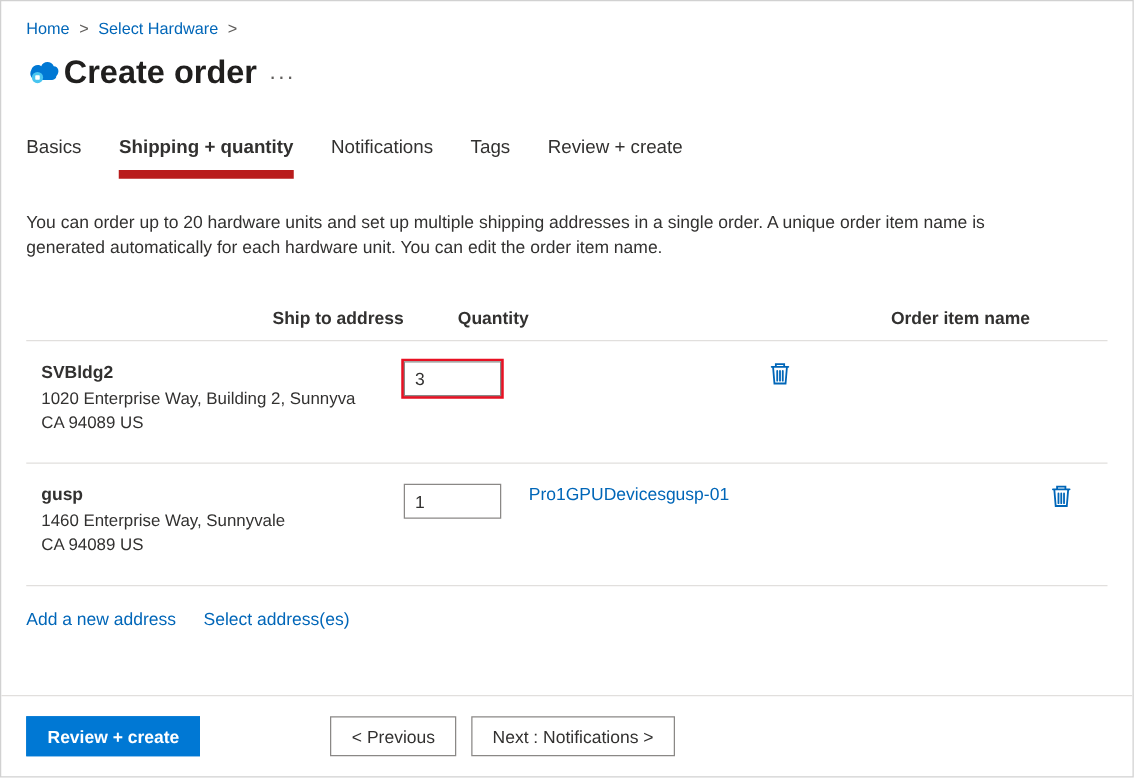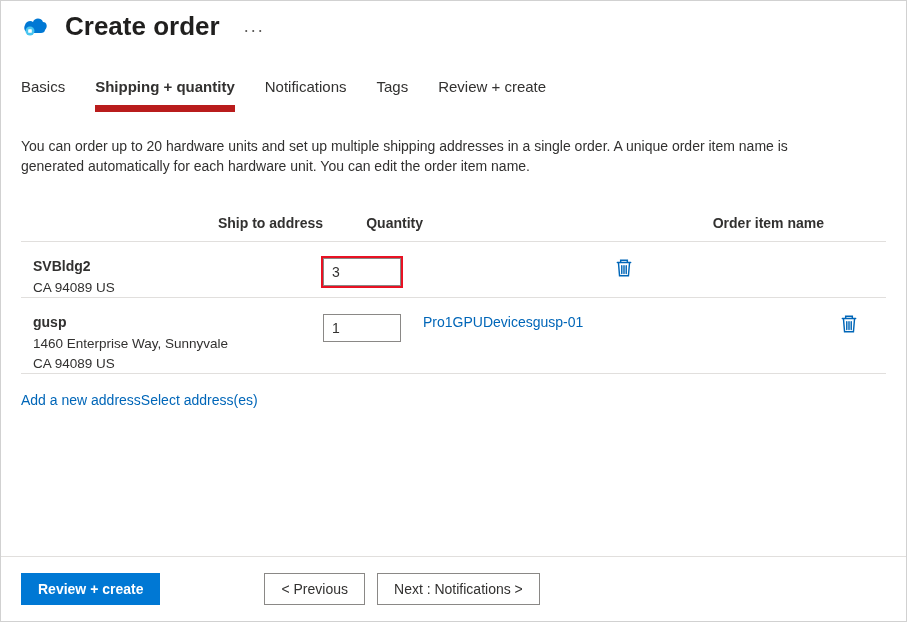--- a/index.html
+++ b/index.html
@@ -10,21 +10,21 @@
     background: #fff;
     border: 1px solid #d1d1d1;
     width: 907px;
     height: 622px;
     position: relative;
   }
   .content { padding: 10px 20px 0 20px; }
   .breadcrumb { font-size: 13px; padding: 4px 0 12px 0; }
   .breadcrumb a { color: #0066b8; text-decoration: none; }
   .breadcrumb .sep { color: #605e5c; margin: 0 4px; }
-  .title-row { display: flex; align-items: center; gap: 16px; margin-bottom: 30px; }
+  .title-row { display: flex; align-items: center; gap: 2px; margin-bottom: 30px; }
   .title-icon {
     width: 28px; height: 28px; display: inline-flex; align-items: center; justify-content: center;
   }
   h1.page-title { font-size: 26px; font-weight: 600; color: #201f1e; }
   .more-dots { font-size: 18px; color: #605e5c; margin-left: 8px; letter-spacing: 2px; }
   .tabs { display: flex; gap: 30px; border-bottom: none; margin-bottom: 24px; }
   .tab {
     padding: 6px 0 10px 0; font-size: 15px; color: #323130; cursor: pointer;
     border-bottom: 3px solid transparent;
   }
@@ -33,60 +33,66 @@
   .table-header {
     display: grid;
     grid-template-columns: 290px 100px 1fr 50px;
     padding: 10px 12px;
     font-weight: 600;
     text-align: right;
   }
   .row {
     display: grid;
     grid-template-columns: 290px 100px 1fr 50px;
-    padding: 16px 12px 0 12px;
+    padding: 16px 12px 22px 12px;
     border-top: 1px solid #e1dfdd;
     border-bottom: 1px solid #e1dfdd;
     align-items: start;
   }
   .row + .row { border-top: none; }
   .addr-name { font-weight: 600; margin-bottom: 4px; }
   .addr-detail { color: #323130; line-height: 1.45; font-size: 13.5px; }
   .qty-box {
     width: 78px; height: 28px; border: 1px solid #8a8886; display: flex; align-items: center;
     padding: 0 8px; font-size: 14px;
   }
   .highlight { box-shadow: 0 0 0 2px #e81123; }
   .item-name { color: #0066b8; cursor: pointer; }
   .item-more {
     color: #0066b8; margin-left: 6px; padding: 0 2px; cursor: pointer;
     display: inline-block;
   }
   .trash { color: #0066b8; cursor: pointer; justify-self: center; }
   .trash svg { width: 18px; height: 20px; }
-  .links-row { padding: 18px 0; display: flex; }
+  .links-row { padding: 18px 0; display: flex; gap: 22px; }
   .text-link { color: #0066b8; cursor: pointer; }
   .footer {
     position: absolute; left: 0; right: 0; bottom: 0;
     border-top: 1px solid #e1dfdd; padding: 16px 20px;
     display: flex; gap: 12px; align-items: center;
   }
   .btn {
     height: 32px; padding: 0 16px; font-size: 14px; cursor: pointer;
     border: 1px solid #8a8886; background: #fff; color: #323130;
     display: inline-flex; align-items: center; justify-content: center;
   }
   .btn.primary { background: #0078d4; border-color: #0078d4; color: #fff; font-weight: 600; }
   .footer .spacer { width: 80px; }
 </style>
 </head>
 <body>
 
 <div class="content">
 
+  <div class="breadcrumb">
+    <a href="#">Home</a>
+    <span class="sep">&gt;</span>
+    <a href="#">Select Hardware</a>
+    <span class="sep">&gt;</span>
+  </div>
 
   <div class="title-row">
     <span class="title-icon">
       <svg viewBox="0 0 28 28" width="28" height="28">
         <path d="M10 20 C4 20 2 16 4 12 C5 8 10 7 12 9 C13 5 20 4 22 9 C26 9 27 14 24 17 C24 19 22 20 20 20 Z" fill="#0078d4"></path>
         <circle cx="9" cy="18" r="4.5" fill="#49c5f0"></circle>
         <rect x="7.2" y="16.2" width="3.6" height="3.6" fill="#ffffff" rx="0.6"></rect>
       </svg>
     </span>
     <h1 class="page-title">Create order</h1>
@@ -106,20 +112,21 @@
   <div class="table-header">
     <div>Ship to address</div>
     <div>Quantity</div>
     <div>Order item name</div>
     <div></div>
   </div>
 
   <div class="row">
     <div>
       <div class="addr-name">SVBldg2</div>
+      <div class="addr-detail">1020 Enterprise Way, Building 2, Sunnyva</div>
       <div class="addr-detail">CA 94089 US</div>
     </div>
     <div>
       <div class="qty-box highlight">3</div>
     </div>
     <div class="trash">
       <svg viewBox="0 0 16 18">
         <path d="M2 4 h12 M5 4 V2 h6 V4 M3 4 l1 12 h8 l1 -12 M6 7 v7 M8 7 v7 M10 7 v7" stroke="#0066b8" stroke-width="1.3" fill="none" stroke-linecap="round"></path>
       </svg>
     </div>

